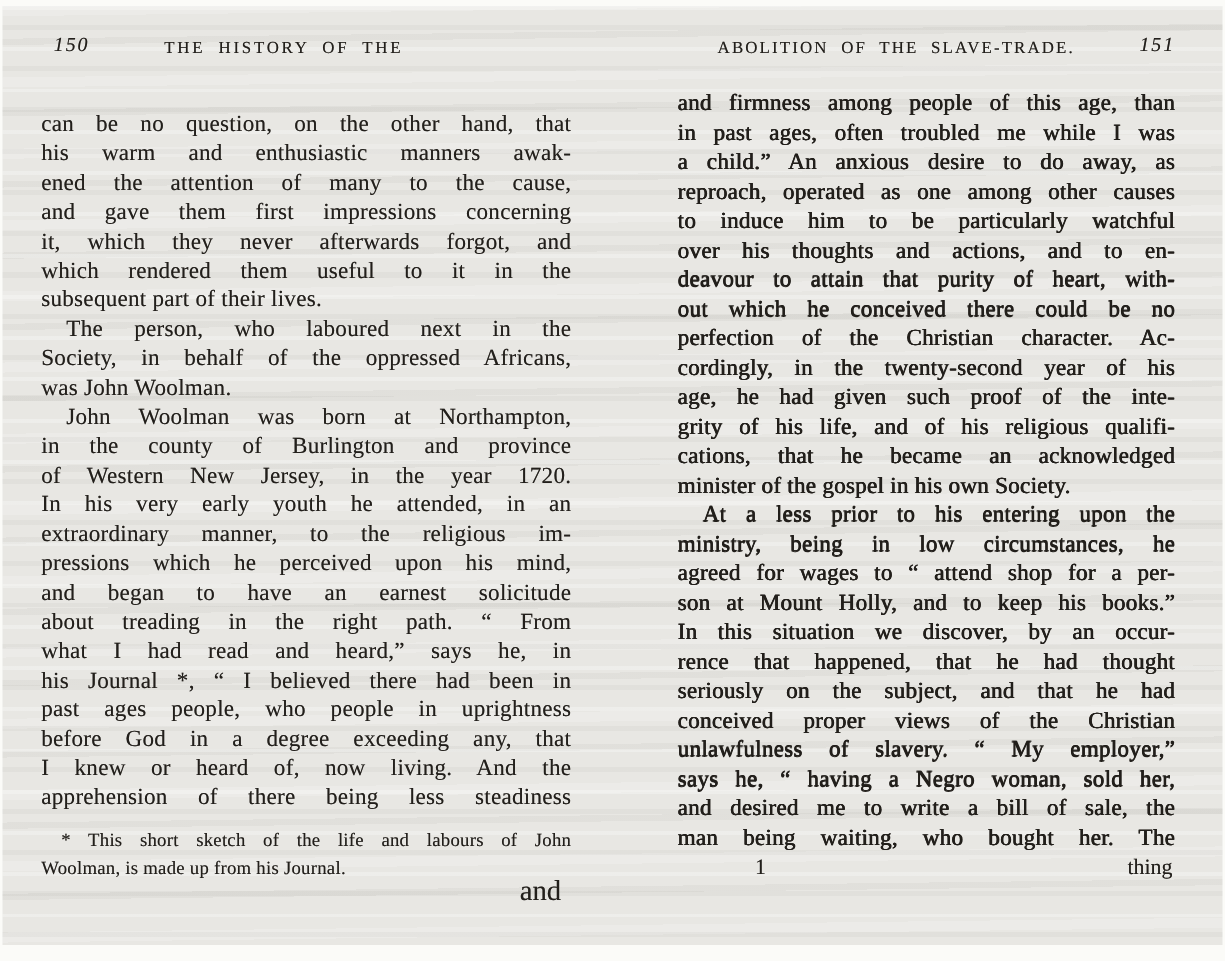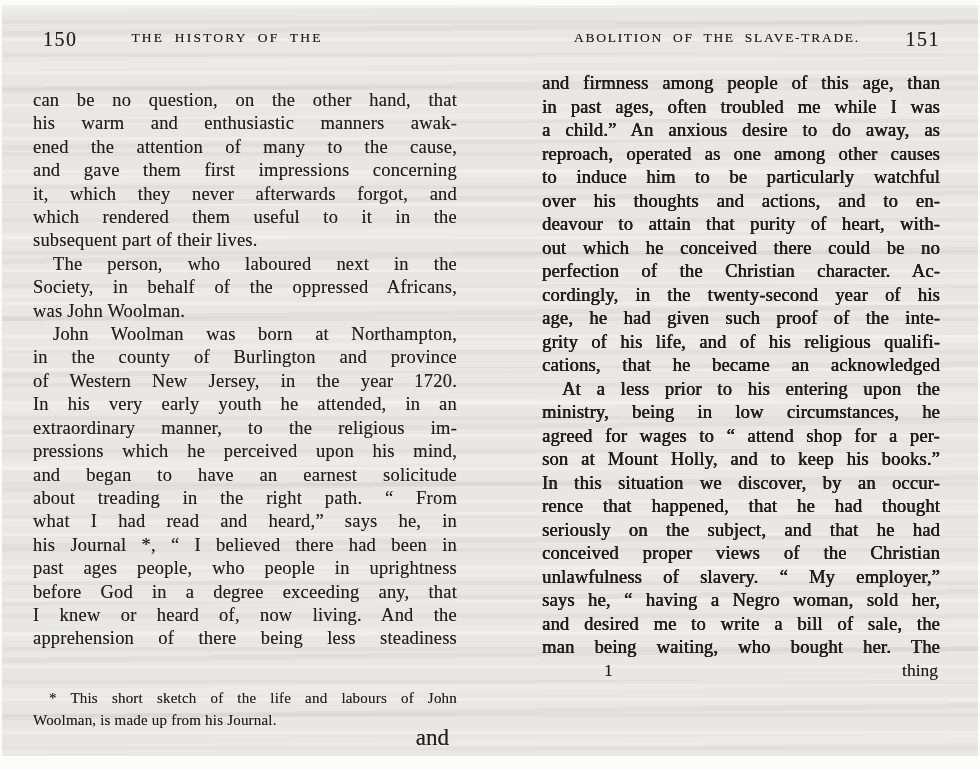--- a/index.html
+++ b/index.html
@@ -44,21 +44,21 @@
     font-size: 13.5px;
     letter-spacing: 2.2px;
     word-spacing: 5px;
     text-align: center;
     white-space: nowrap;
   }
   .page-left .runtitle  { display: inline-block; transform: translateX(-18px); }
   .page-right .runtitle { display: inline-block; transform: translateX(-24px); letter-spacing: 1.7px; }
   .pagenum {
     position: absolute; top: -2px;
-    font-size: 20px; letter-spacing: 1.5px;
+    font-size: 16px; letter-spacing: 1.5px; font-style: italic;
   }
   .pagenum.pos-left  { left: 10px; }
   .pagenum.pos-right { right: 0px; }
 
   .body-text {
     margin-top: 37px;
     font-size: 18.5px;
     line-height: 23.4px;
   }
   .page-right .body-text {
@@ -71,21 +71,21 @@
     letter-spacing: 0.2px;
   }
   .line.indent { text-indent: 20px; }
   .line.end    { text-align-last: left; }
   
   .page-right .line {
     text-shadow: 0.45px 0 0 currentColor, 0 0.3px 0 currentColor;
   }
 
   .footnote {
-    margin-top: 37px;
+    margin-top: 12px;
     font-size: 15px;
     line-height: 21.8px;
   }
   .footnote .line.indent { text-indent: 16px; }
 
   .catchword-line {
     margin-top: -6px;
     text-align: right;
     padding-right: 8px;
     font-size: 23px;
@@ -155,20 +155,21 @@
       <div class="line">reproach, operated as one among other causes</div>
       <div class="line">to induce him to be particularly watchful</div>
       <div class="line">over his thoughts and actions, and to en-</div>
       <div class="line">deavour to attain that purity of heart, with-</div>
       <div class="line">out which he conceived there could be no</div>
       <div class="line">perfection of the Christian character. Ac-</div>
       <div class="line">cordingly, in the twenty-second year of his</div>
       <div class="line">age, he had given such proof of the inte-</div>
       <div class="line">grity of his life, and of his religious qualifi-</div>
       <div class="line">cations, that he became an acknowledged</div>
+      <div class="line end">minister of the gospel in his own Society.</div>
       <div class="line indent">At a less prior to his entering upon the</div>
       <div class="line">ministry, being in low circumstances, he</div>
       <div class="line">agreed for wages to “ attend shop for a per-</div>
       <div class="line">son at Mount Holly, and to keep his books.”</div>
       <div class="line">In this situation we discover, by an occur-</div>
       <div class="line">rence that happened, that he had thought</div>
       <div class="line">seriously on the subject, and that he had</div>
       <div class="line">conceived proper views of the Christian</div>
       <div class="line">unlawfulness of slavery. “ My employer,”</div>
       <div class="line">says he, “ having a Negro woman, sold her,</div>

